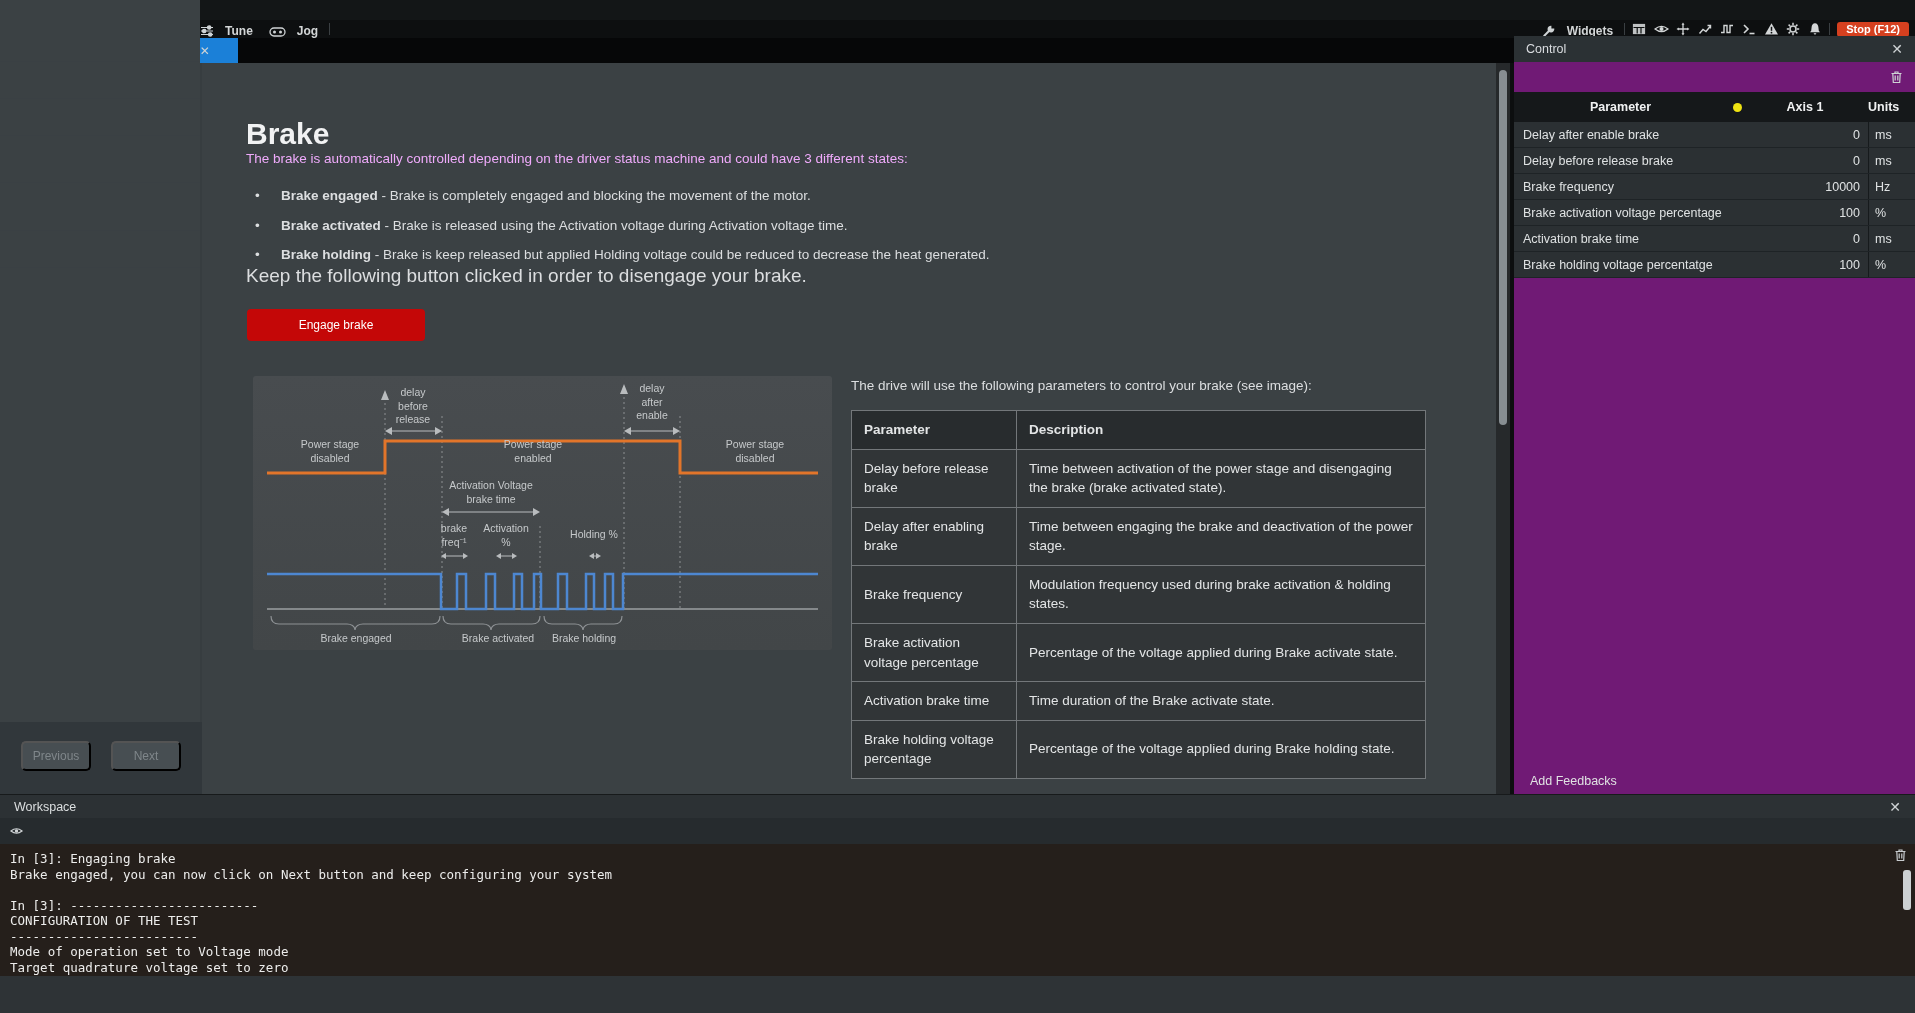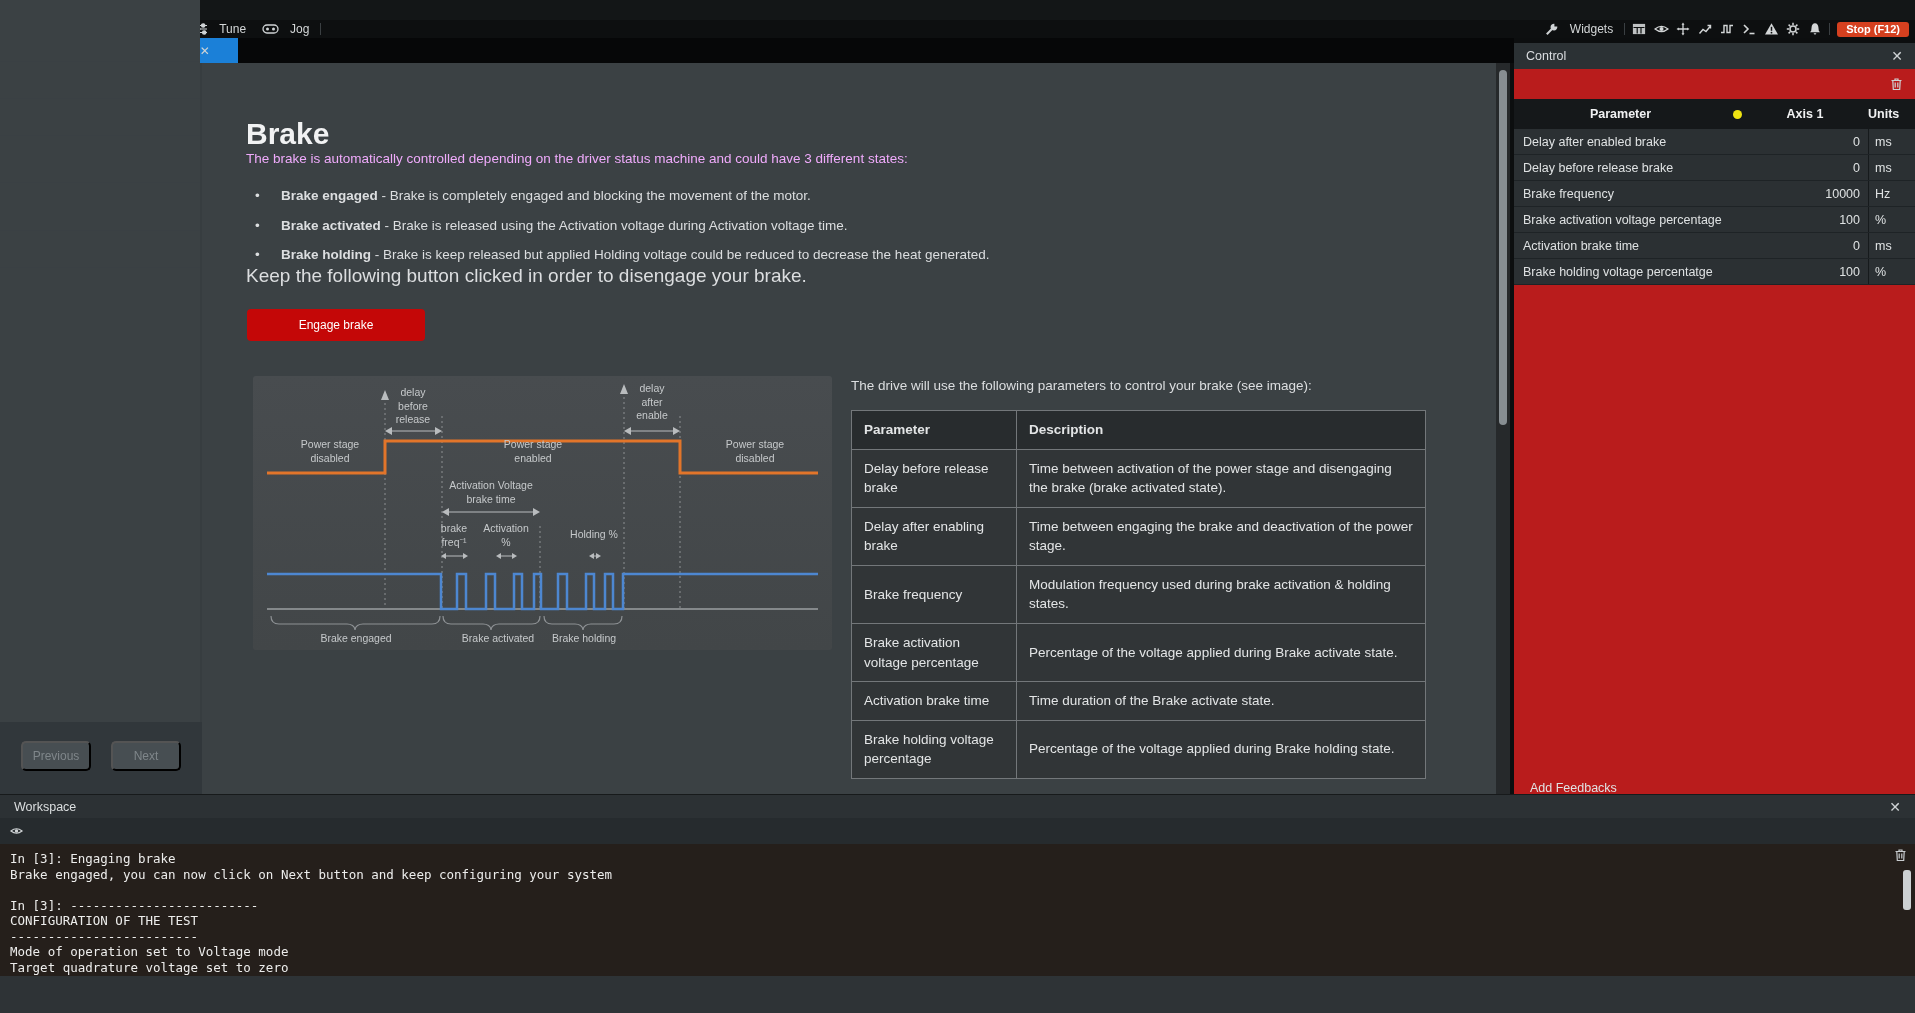--- a/index.html
+++ b/index.html
@@ -5,21 +5,21 @@
   * { margin:0; padding:0; box-sizing:border-box; }
   html,body { width:1915px; height:1013px; overflow:hidden; }
   body { position:relative; background:#0c0e0f; font-family:"Liberation Sans", sans-serif; color:#d9dbdc; }
   svg { display:block; }
   .icon { display:inline-flex; align-items:center; justify-content:center; color:#cfd3d5; }
 
   
   .menubar { position:absolute; left:0; top:0; width:1915px; height:20px; background:#131617; display:flex; align-items:center; font-size:12px; color:#d3d6d7; }
   .menubar .mitem { padding:0 11px; height:100%; display:flex; align-items:center; cursor:default; }
   .toolbar { position:absolute; left:0; top:20px; width:1915px; height:18px; background:#0d0f10; display:flex; align-items:center; font-size:12px; color:#d3d6d7; }
-  .tbtn { display:flex; align-items:center; gap:11px; padding:0 8px; height:100%; }
+  .tbtn { display:flex; align-items:flex-end; gap:11px; padding:0 8px; height:100%;font-weight:bold; }
   .tsep { width:1px; height:12px; background:#3a3f42; margin:0 3px; }
   .toolbar .spacer { flex:1; }
   .ticon { width:22px; height:100%; display:flex; align-items:center; justify-content:center; }
   .stop-btn { background:#d5401f; color:#fff; font-weight:bold; font-size:11px; border-radius:3px; padding:1px 9px; margin:0 6px 0 4px; height:15px; display:flex; align-items:center; }
 
   .tabbar { position:absolute; left:0; top:38px; width:1514px; height:25px; background:#060708; display:flex; }
   .tab { width:118px; height:25px; display:flex; align-items:center; justify-content:center; gap:14px; font-size:12px; color:#e8eaeb; }
   .tab.inactive { background:#101314; }
   .tab.active { background:#1b80d8; margin-left:2px; }
   .tab .x { font-size:12px; color:#cfd3d5; }
@@ -60,21 +60,21 @@
   .ptable { position:absolute; left:649px; top:347px; width:575px; border-collapse:collapse; font-size:13.5px; color:#e3e5e6; }
   .ptable th, .ptable td { border:1px solid #73777a; text-align:left; vertical-align:middle; padding:9px 12px; line-height:1.45; }
   .ptable th { background:#282c2e; font-weight:bold; height:38px; }
   .ptable td { background:#313537; }
   .ptable .c1 { width:165px; }
 
   .scrollstrip { position:absolute; left:1496px; top:63px; width:14px; height:731px; background:#26292b; }
   .scrollstrip .thumb { position:absolute; left:3px; top:7px; width:8px; height:355px; background:#878e92; border-radius:4px; }
 
   
-  .panel { position:absolute; left:1514px; top:36px; width:401px; height:758px; background:#b91c1c; font-size:12.5px;margin-top:7px; }
+  .panel { position:absolute; left:1514px; top:36px; width:401px; height:758px; background:#701a75; font-size:12.5px; }
   .panel-title { height:26px; background:#2b3134; display:flex; align-items:center; padding:0 12px; color:#dadde0; }
   .panel-title .x { margin-left:auto; font-size:14px; color:#cfd3d5; }
   .panel-tools { height:30px; display:flex; align-items:center; justify-content:flex-end; padding:0 12px; }
   .device { height:32px; background:#050606; display:flex; align-items:center; padding:0 10px; }
   .device .pfx { color:#8d9296; margin-right:7px; }
   .device .dname { font-weight:bold; color:#f0f1f2; }
   .device .dd { margin-left:auto; color:#e8eaeb; font-size:11px; }
   .chead, .crow { display:grid; grid-template-columns:213px 141px 47px; align-items:center; }
   .chead { height:30px; background:#15181a; font-weight:bold; color:#f0f1f2; }
   .chead .h1c { text-align:center; }
@@ -472,21 +472,21 @@
     <div class="h1c">Parameter</div>
     <div class="h2c">
       <span class="ydot" style="background:#efe312"></span>
       <span class="ax">Axis 1</span>
     </div>
     <div>Units</div>
   </div>
   <div>
 
       <div class="crow">
-        <div class="nm">Delay after enabled brake</div>
+        <div class="nm">Delay after enable brake</div>
         <div class="vl">0</div>
         <div class="un">ms</div>
       </div>
 
       <div class="crow">
         <div class="nm">Delay before release brake</div>
         <div class="vl">0</div>
         <div class="un">ms</div>
       </div>
 

